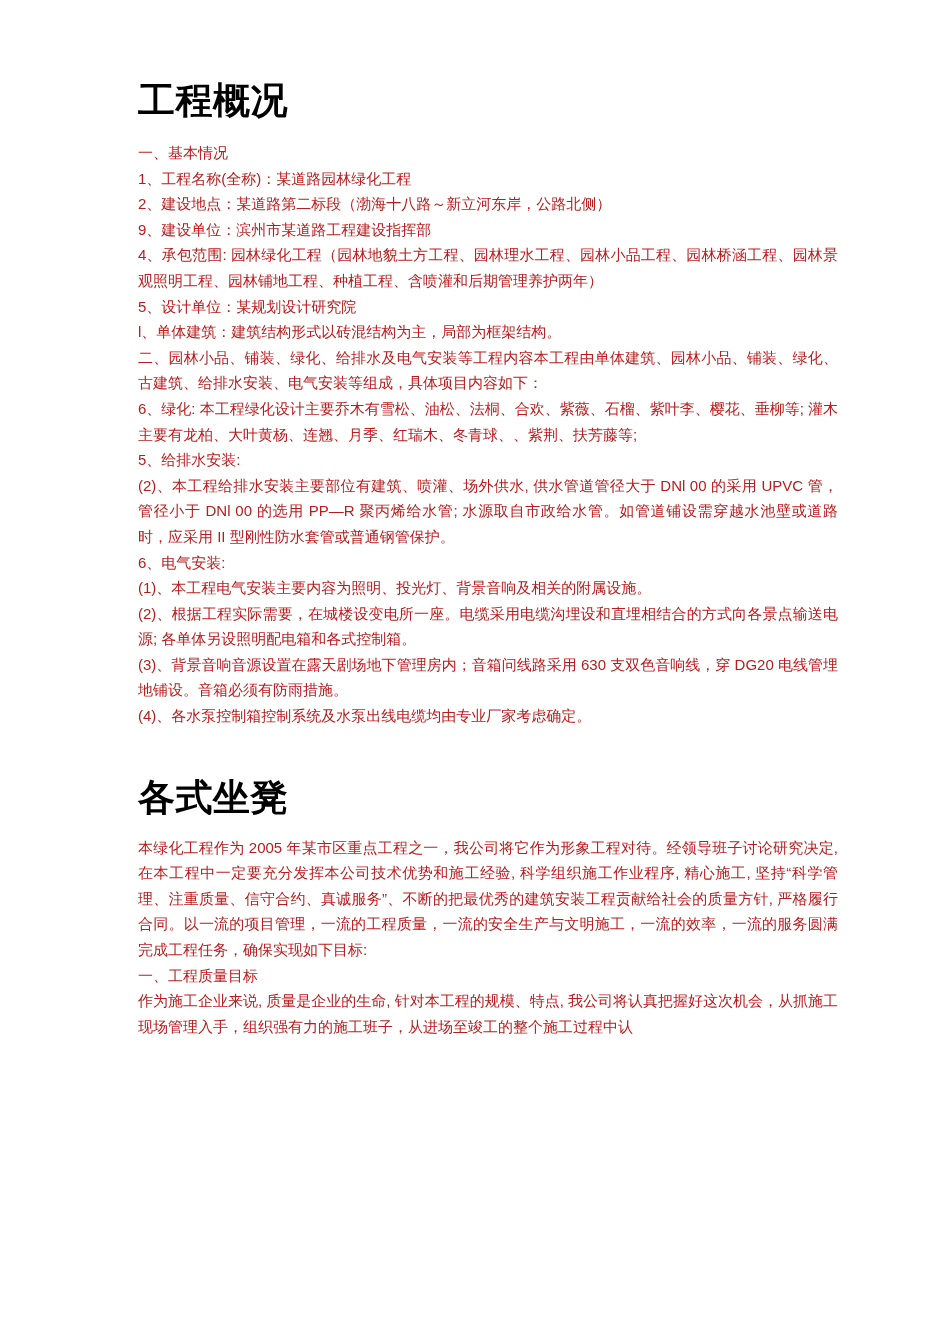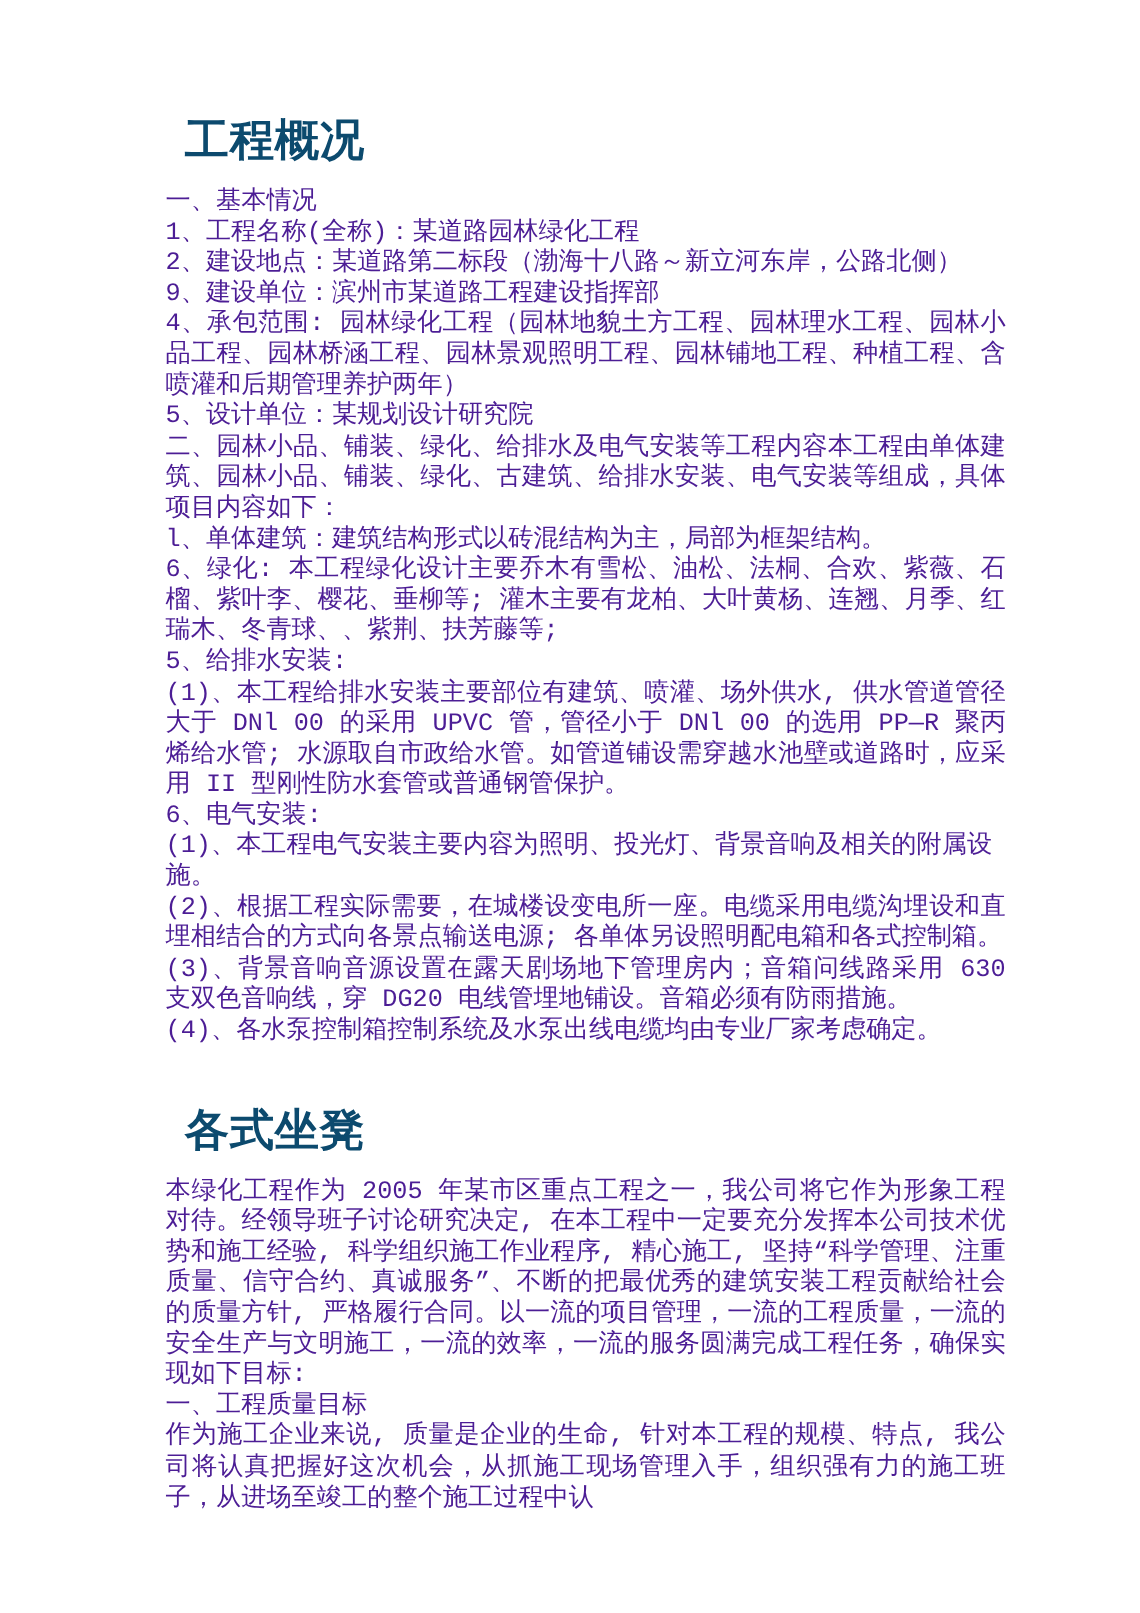--- a/index.html
+++ b/index.html
@@ -24,36 +24,36 @@
     position: absolute;
     left: 138px;
     top: 78px;
     width: 700px;
   }
   h1.doc-heading {
     font-family: "DejaVu Sans", "Liberation Sans", sans-serif;
     font-weight: bold;
     font-size: 37px;
     line-height: 46px;
-    margin: 16px;
+    margin: 0;
     padding: 0;
     letter-spacing: 0.5px;
-    color: #0c4a6e;
+    color: #000000;
   }
   .heading-block-1 { margin: 0 0 16px 0; }
   .heading-block-2 { margin: 46px 0 14px 0; }
   p.para {
-    font-family: Liberation Mono, monospace;
-    font-size: 21px;
+    font-family: Liberation Sans, sans-serif;
+    font-size: 15px;
     line-height: 25.6px;
     margin: 0;
     padding: 0;
     text-align: justify;
     text-justify: inter-character;
-    color: #4c1d95;
+    color: #b91c1c;
     word-break: break-all;
     -webkit-hyphens: none;
     hyphens: none;
   }
   p.para.nojust { text-align: left; }
 </style>
 </head>
 <body>
 
 <div class="page">
@@ -62,25 +62,25 @@
     <div class="heading-block-1">
       <h1 class="doc-heading">工程概况</h1>
     </div>
 
     <p class="para nojust">一、基本情况</p>
     <p class="para nojust">1、工程名称(全称)：某道路园林绿化工程</p>
     <p class="para nojust">2、建设地点：某道路第二标段（渤海十八路～新立河东岸，公路北侧）</p>
     <p class="para nojust">9、建设单位：滨州市某道路工程建设指挥部</p>
     <p class="para">4、承包范围: 园林绿化工程（园林地貌土方工程、园林理水工程、园林小品工程、园林桥涵工程、园林景观照明工程、园林铺地工程、种植工程、含喷灌和后期管理养护两年）</p>
     <p class="para nojust">5、设计单位：某规划设计研究院</p>
+    <p class="para nojust">l、单体建筑：建筑结构形式以砖混结构为主，局部为框架结构。</p>
     <p class="para">二、园林小品、铺装、绿化、给排水及电气安装等工程内容本工程由单体建筑、园林小品、铺装、绿化、古建筑、给排水安装、电气安装等组成，具体项目内容如下：</p>
-    <p class="para nojust">l、单体建筑：建筑结构形式以砖混结构为主，局部为框架结构。</p>
     <p class="para">6、绿化: 本工程绿化设计主要乔木有雪松、油松、法桐、合欢、紫薇、石榴、紫叶李、樱花、垂柳等; 灌木主要有龙柏、大叶黄杨、连翘、月季、红瑞木、冬青球、、紫荆、扶芳藤等;</p>
     <p class="para nojust">5、给排水安装:</p>
-    <p class="para">(1)、本工程给排水安装主要部位有建筑、喷灌、场外供水, 供水管道管径大于 DNl 00 的采用 UPVC 管，管径小于 DNl 00 的选用 PP—R 聚丙烯给水管; 水源取自市政给水管。如管道铺设需穿越水池壁或道路时，应采用 II 型刚性防水套管或普通钢管保护。</p>
+    <p class="para">(2)、本工程给排水安装主要部位有建筑、喷灌、场外供水, 供水管道管径大于 DNl 00 的采用 UPVC 管，管径小于 DNl 00 的选用 PP—R 聚丙烯给水管; 水源取自市政给水管。如管道铺设需穿越水池壁或道路时，应采用 II 型刚性防水套管或普通钢管保护。</p>
     <p class="para nojust">6、电气安装:</p>
     <p class="para nojust">(1)、本工程电气安装主要内容为照明、投光灯、背景音响及相关的附属设施。</p>
     <p class="para">(2)、根据工程实际需要，在城楼设变电所一座。电缆采用电缆沟埋设和直埋相结合的方式向各景点输送电源; 各单体另设照明配电箱和各式控制箱。</p>
     <p class="para">(3)、背景音响音源设置在露天剧场地下管理房内；音箱问线路采用 630 支双色音响线，穿 DG20 电线管埋地铺设。音箱必须有防雨措施。</p>
     <p class="para nojust">(4)、各水泵控制箱控制系统及水泵出线电缆均由专业厂家考虑确定。</p>
 
     <div class="heading-block-2">
       <h1 class="doc-heading">各式坐凳</h1>
     </div>
 

